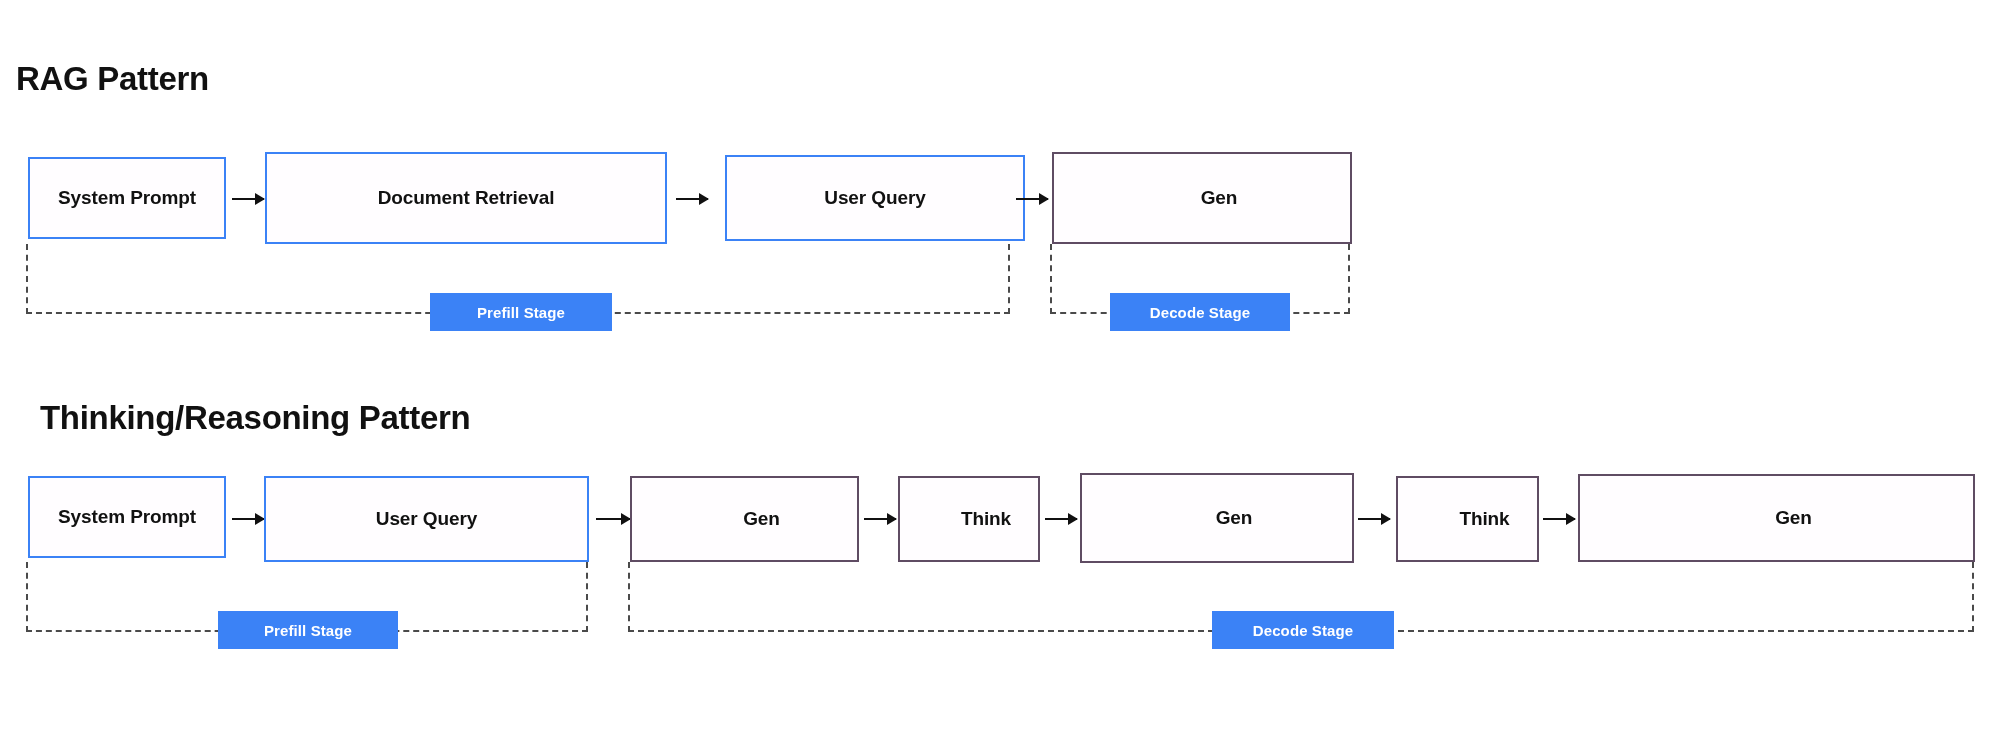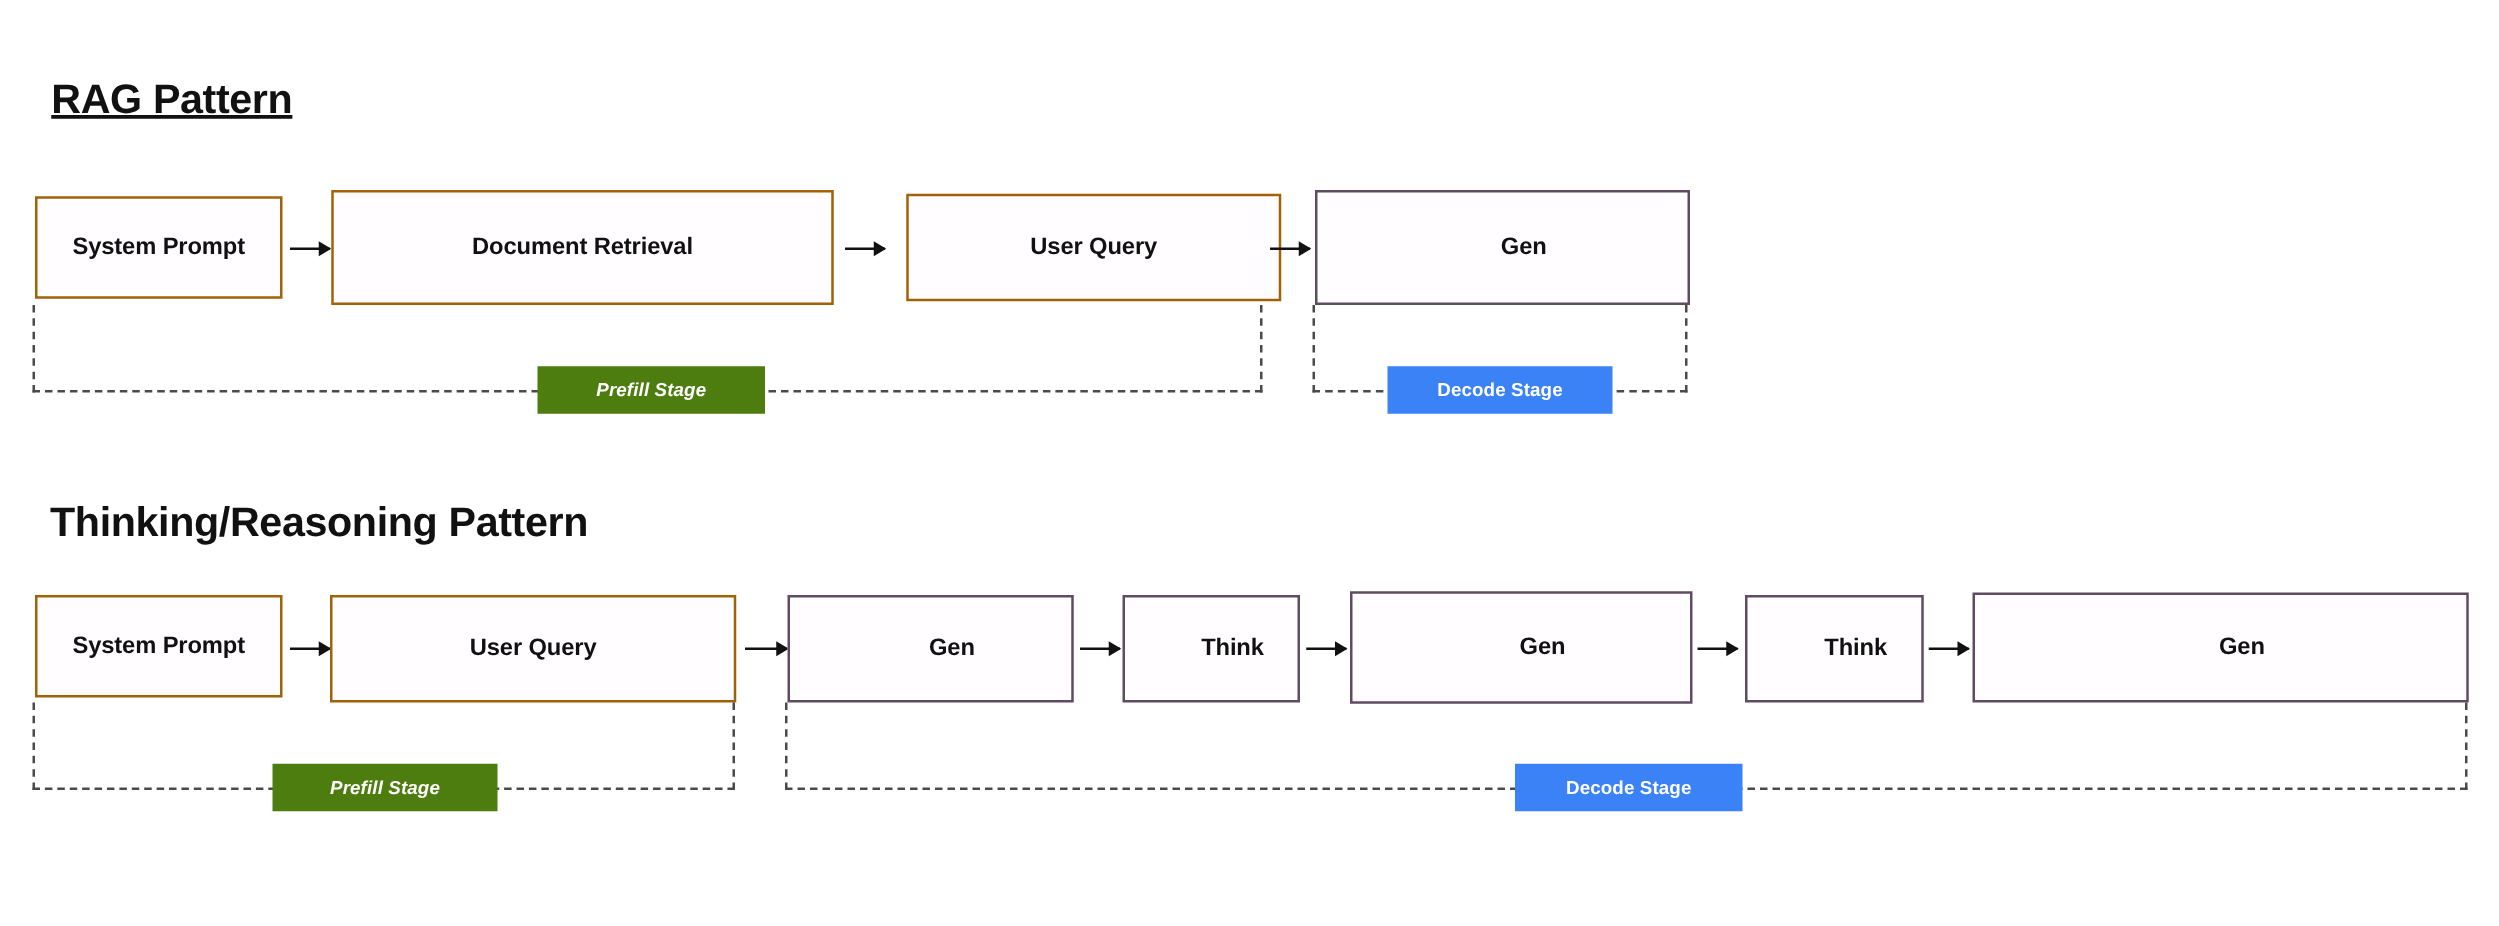--- a/index.html
+++ b/index.html
@@ -30,21 +30,21 @@
     color: #111111;
     white-space: nowrap;
     line-height: 1;
   }
 
   
   .node {
     position: absolute;
     box-sizing: border-box;
     background: #fffdff;
-    border: 2px solid #a16207;
+    border: 2px solid #3b82f6;
     display: flex;
     align-items: center;
     justify-content: center;
     font-size: 19px;
     font-weight: 700;
     color: #111111;
     letter-spacing: -0.1px;
     white-space: nowrap;
   }
   .node.dark {
@@ -87,29 +87,29 @@
     box-sizing: border-box;
     display: flex;
     align-items: center;
     justify-content: center;
     color: #ffffff;
     font-size: 15px;
     font-weight: 700;
     letter-spacing: 0.1px;
     white-space: nowrap;
   }
-  .badge.prefill { background: #4d7c0f; font-style: italic; }
+  .badge.prefill { background: #3b82f6; }
   .badge.decode  { background: #3b82f6; }
 </style>
 </head>
 <body>
 
 <div id="canvas">
 
-  <div class="section-title" style="left:41px; top:62px;text-decoration:underline;">RAG Pattern</div>
+  <div class="section-title" style="left:16px; top:62px;">RAG Pattern</div>
 
   <div class="node" style="left:28px; top:157px; width:198px; height:82px;">System Prompt</div>
 
   <div class="arrow" style="left:232px; top:198px; width:32px;"></div>
 
   <div class="node" style="left:265px; top:152px; width:402px; height:92px;">Document Retrieval</div>
 
   <div class="arrow" style="left:676px; top:198px; width:32px;"></div>
 
   <div class="node" style="left:712px; top:155px; width:300px; height:86px;margin-left:13px;">User Query</div>

